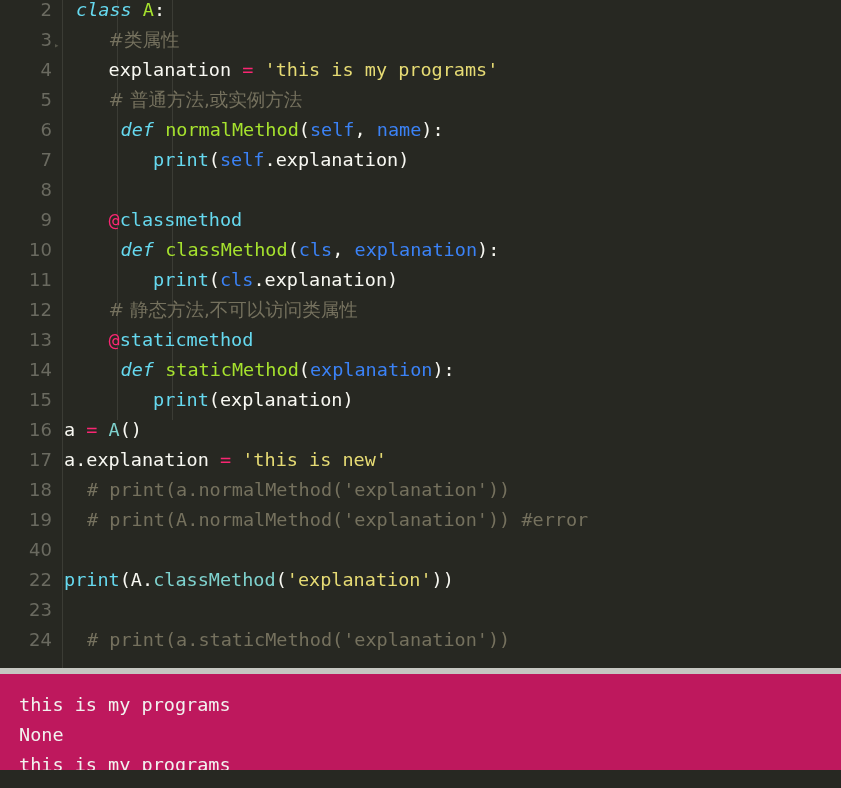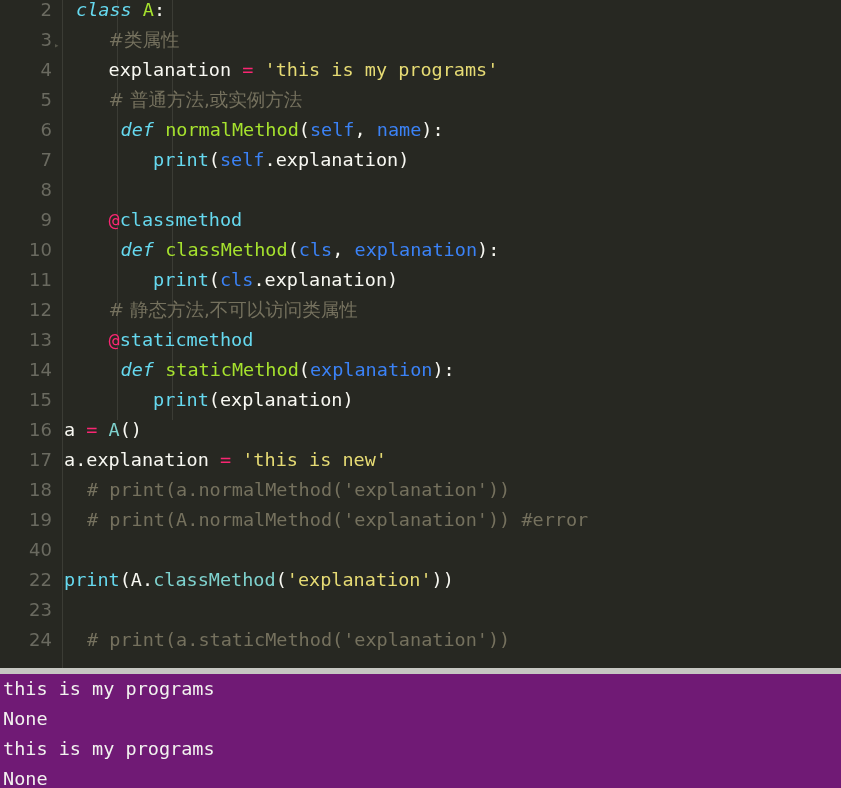--- a/index.html
+++ b/index.html
@@ -111,24 +111,24 @@
     background: #c6c7c2;
     cursor: row-resize;
   }
 
   
   #output-pane {
     position: absolute;
     left: 0;
     top: 674px;
     width: 841px;
-    height: 114px;
-    background: #701a75;
+    height: 96px;
+    background: #be185d;
     overflow: hidden;
-    padding: 0;
+    padding: 16px;
   }
   .out-line {
     height: 30px;
     line-height: 30px;
     padding-left: 3px;
     font-size: 18.5px;
     font-family: "DejaVu Sans Mono", monospace;
     color: #f2f2ef;
     white-space: pre;
   }

